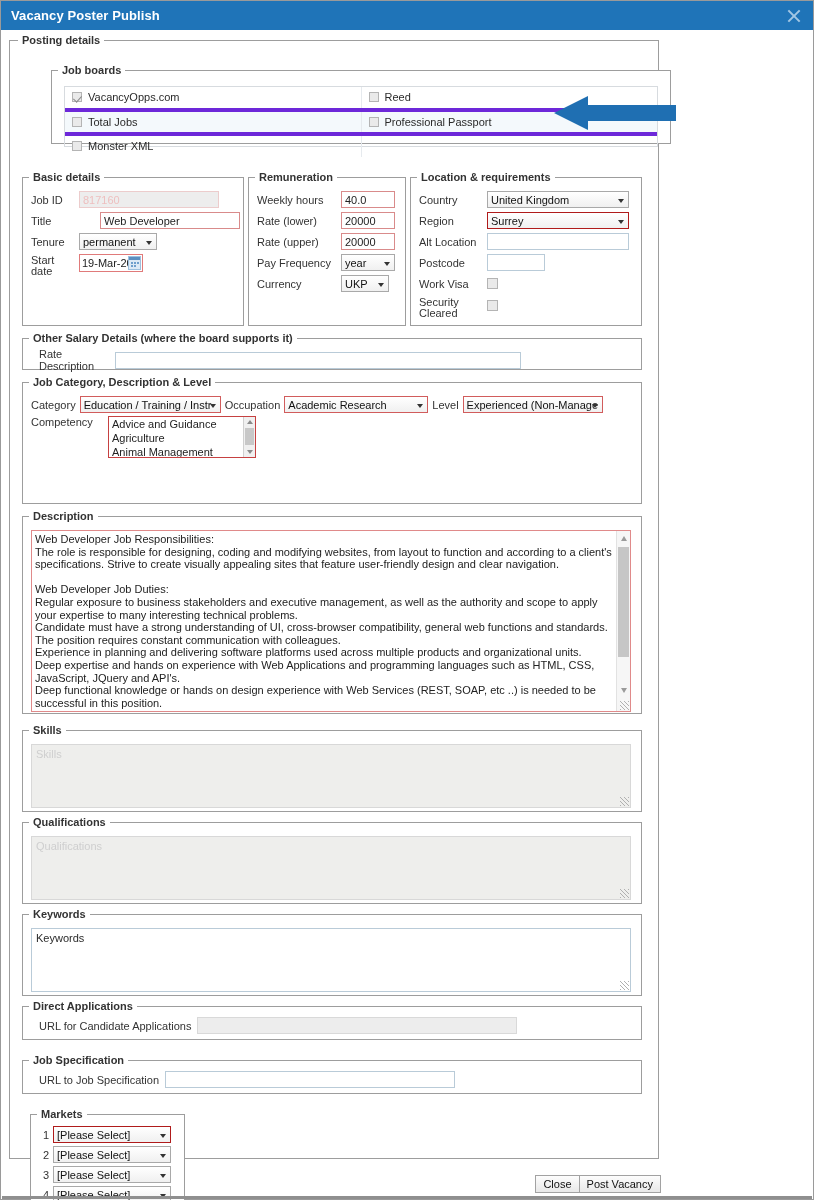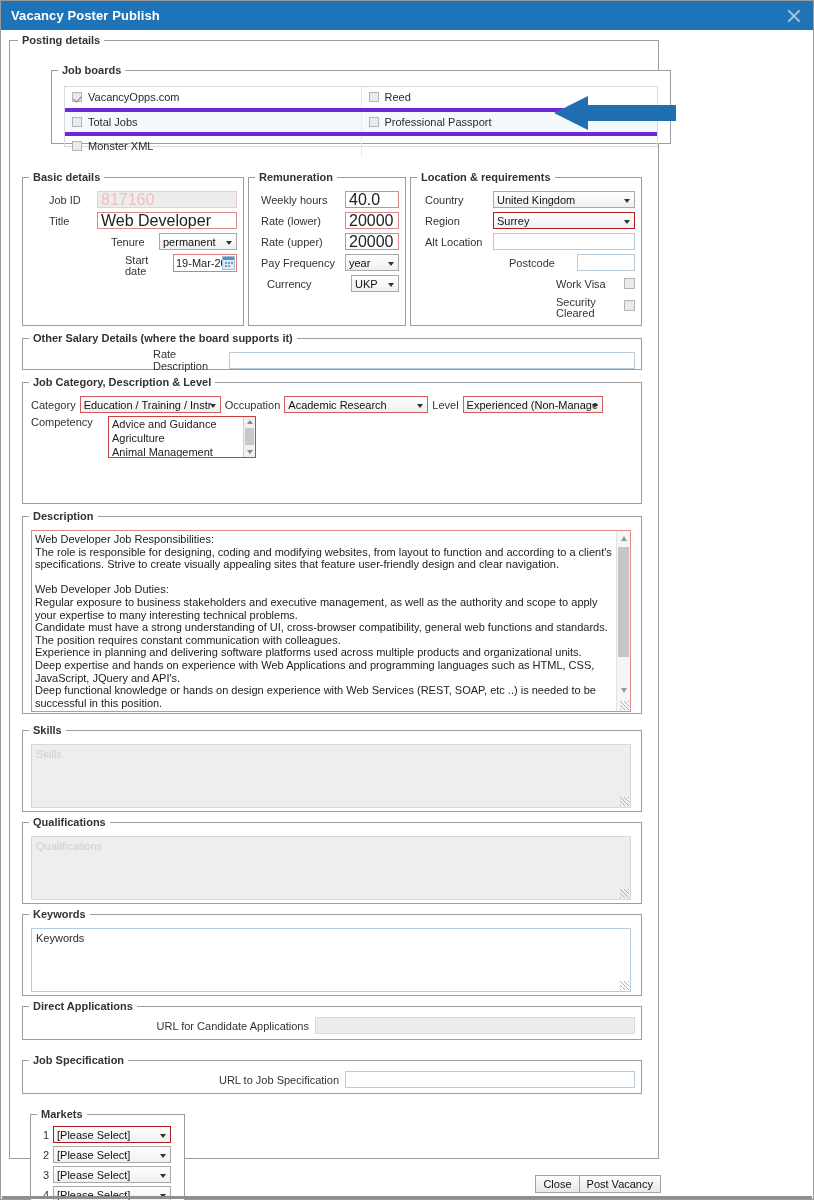--- a/index.html
+++ b/index.html
@@ -46,27 +46,27 @@
       margin-right:6px;position:relative;flex:none;box-sizing:border-box;}
   .cb.checked:after{content:"";position:absolute;left:2px;top:1px;width:4px;height:7px;
       border:solid #8c8c8c;border-width:0 1.6px 1.6px 0;transform:rotate(42deg);}
 
   
   .basic{left:12px;top:125px;width:222px;height:155px;}
   .remun{left:238px;top:125px;width:158px;height:155px;}
   .locreq{left:400px;top:125px;width:232px;height:155px;}
 
   .frm{position:absolute;left:8px;top:8px;right:6px;}
-  .frow{display:flex;align-items:center;margin-bottom:4px;min-height:17px;justify-content:flex-end;}
+  .frow{display:flex;align-items:center;margin-bottom:4px;min-height:17px;}
   .lbl{font-size:11px;color:#333;flex:none;}
   .basic .lbl{width:48px;}
   .remun .lbl{width:84px;}
   .locreq .lbl{width:68px;}
 
-  input[type=text]{font-family:inherit;font-size:16px;color:#222;box-sizing:border-box;
+  input[type=text]{font-family:inherit;font-size:11px;color:#222;box-sizing:border-box;
      height:17px;border:1px solid #b9cbd8;background:#fff;padding:0 3px;outline:none;}
   input.req{border:1px solid #d98b8b;}
   input.dis{background:#ededed;border:1px solid #eccccc;color:#eebfbf;}
   input.norm{border:1px solid #b9cbd8;}
   input::placeholder{color:#bdbdbd;}
 
   .sel{position:relative;height:17px;box-sizing:border-box;border:1px solid #a9a9a9;
        background:linear-gradient(#ffffff,#f0f0f0);font-size:11px;color:#111;
        display:flex;align-items:center;padding:0 16px 0 3px;cursor:pointer;
        white-space:nowrap;overflow:hidden;}
@@ -215,21 +215,21 @@
 
     <fieldset class="inner basic">
       <legend>Basic details</legend>
       <div class="frm">
         <div class="frow">
           <span class="lbl">Job ID</span>
           <input type="text" class="dis" style="width: 140px;" readonly="" value="817160">
         </div>
         <div class="frow">
           <span class="lbl">Title</span>
-          <input type="text" class="req" style="width: 140px;" value="Web Developer">
+          <input type="text" class="req" style="width: 140px; margin-left: 21px;" value="Web Developer">
         </div>
         <div class="frow">
           <span class="lbl">Tenure</span>
           <div class="sel" style="width:78px">
             <span>permanent</span>
           </div>
         </div>
         <div class="frow" style="align-items:flex-start;margin-top:2px">
           <span class="lbl" style="line-height:11px;padding-top:1px">Start<br>date</span>
           <div class="datewrap">

